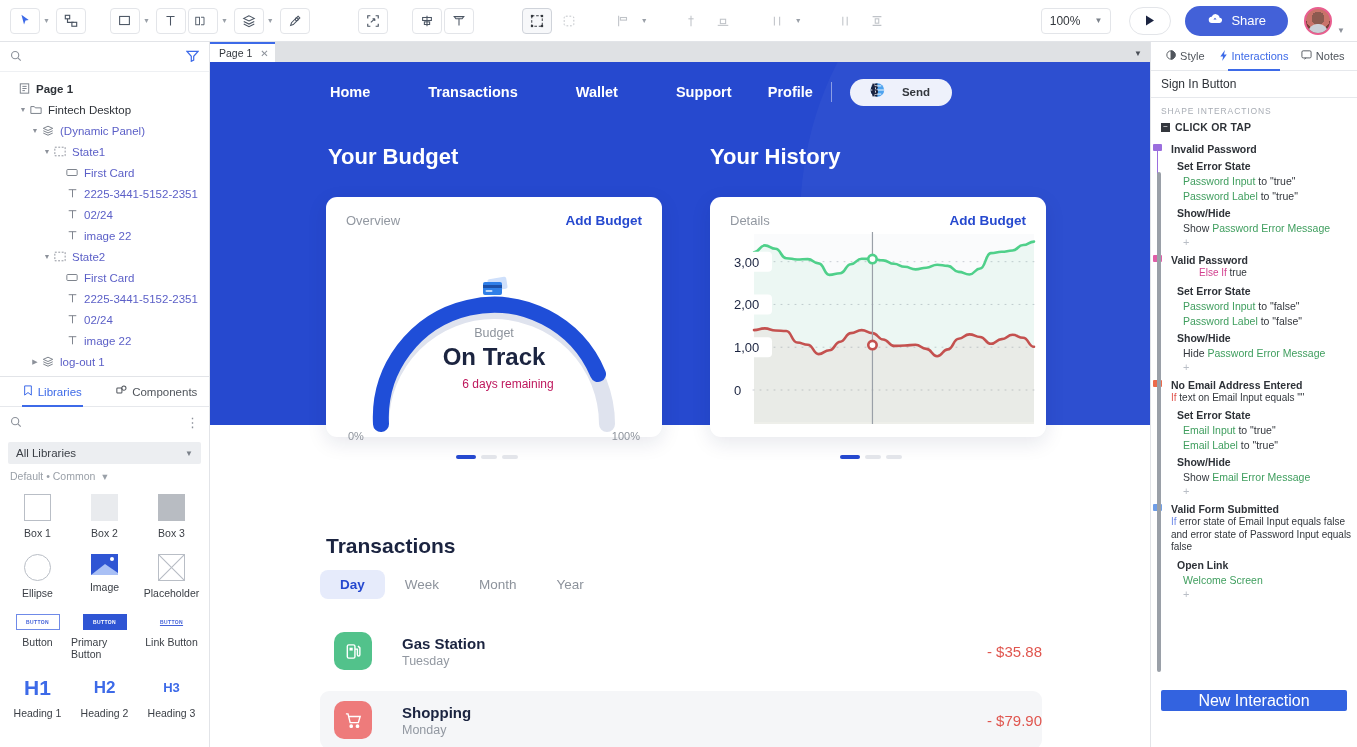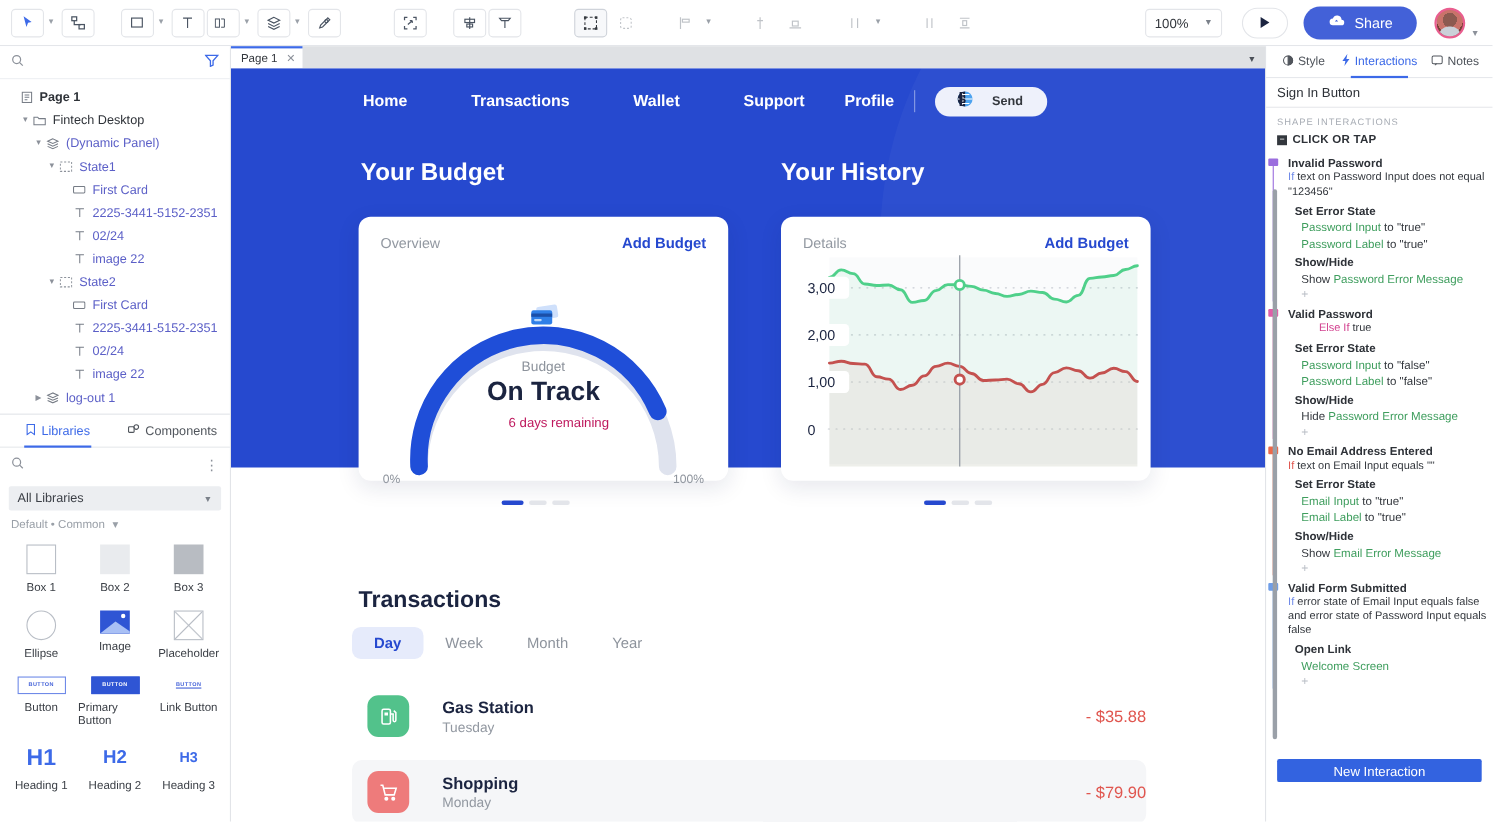--- a/index.html
+++ b/index.html
@@ -189,21 +189,21 @@
   .rcase .ctitle { font-size: 10.5px; font-weight: bold; color: #2e3238; margin-bottom: 1px; }
   .rcond { font-size: 10px; color: #33373d; line-height: 1.25; }
   .rcond .kw { color: #e0564f; }
   .rcond .kw2 { color: #d2418f; padding-left: 28px; }
   .rcond .kw3 { color: #6f8ae8; }
   .ract { font-size: 10.5px; font-weight: bold; color: #2e3238; margin-top: 5px; padding-left: 6px; }
   .rtgt { font-size: 10.5px; color: #33373d; margin-top: 3px; padding-left: 12px; }
   .rtgt .g { color: #3f9e5e; }
   .rplus { color: #b9bec6; font-size: 11px; padding-left: 12px; margin-top: 2px; }
   .newint { position: absolute; left: 10px; right: 10px; bottom: 36px; height: 21px;
-            background: #3363e0; color: #fff; font-size: 12px; border-radius: 2px;
+            background: #3363e0; color: #fff; font-size: 16px; border-radius: 2px;
             display: flex; align-items: center; justify-content: center; margin-top: 37px; }
   .rscroll { position: absolute; right: 196px; top: 130px; width: 4px; height: 500px;
              background: #9aa0a8; border-radius: 2px; }
 </style>
 </head>
 <body>
 
 <div class="app">
 
   <div class="toolbar">
@@ -805,21 +805,20 @@
       <div class="revent">
         <span class="sq">−</span>
         <span class="lbl">CLICK OR TAP</span>
       </div>
 
       <div id="cases">
           <div class="rcase" style="margin-top: 6px;">
             <span style="position:absolute;left:0;top:2px;bottom:0;width:1px;background:#9b6ede"></span>
             <span class="tag" style="background:#9b6ede"></span>
             <div class="ctitle">Invalid Password</div>
-            <div class="rcond"><span class="kw3">If</span> <span class="ctext">text on Password Input does not equal "123456"</span></div>
             <div class="ract">Set Error State</div>
             <div class="rtgt"><span class="g">Password Input</span><span class="sfx"> to "true"</span></div>
             <div class="rtgt"><span class="g">Password Label</span><span class="sfx"> to "true"</span></div>
             <div class="ract">Show/Hide</div>
             <div class="rtgt"><span>Show </span><span class="g">Password Error Message</span><span class="sfx"></span></div>
             <div class="rplus">+</div>
           </div>
           <div class="rcase" style="margin-top: 6px;">
             <span style="position:absolute;left:0;top:2px;bottom:0;width:1px;background:#e05fa8"></span>
             <span class="tag" style="background:#e05fa8"></span>

